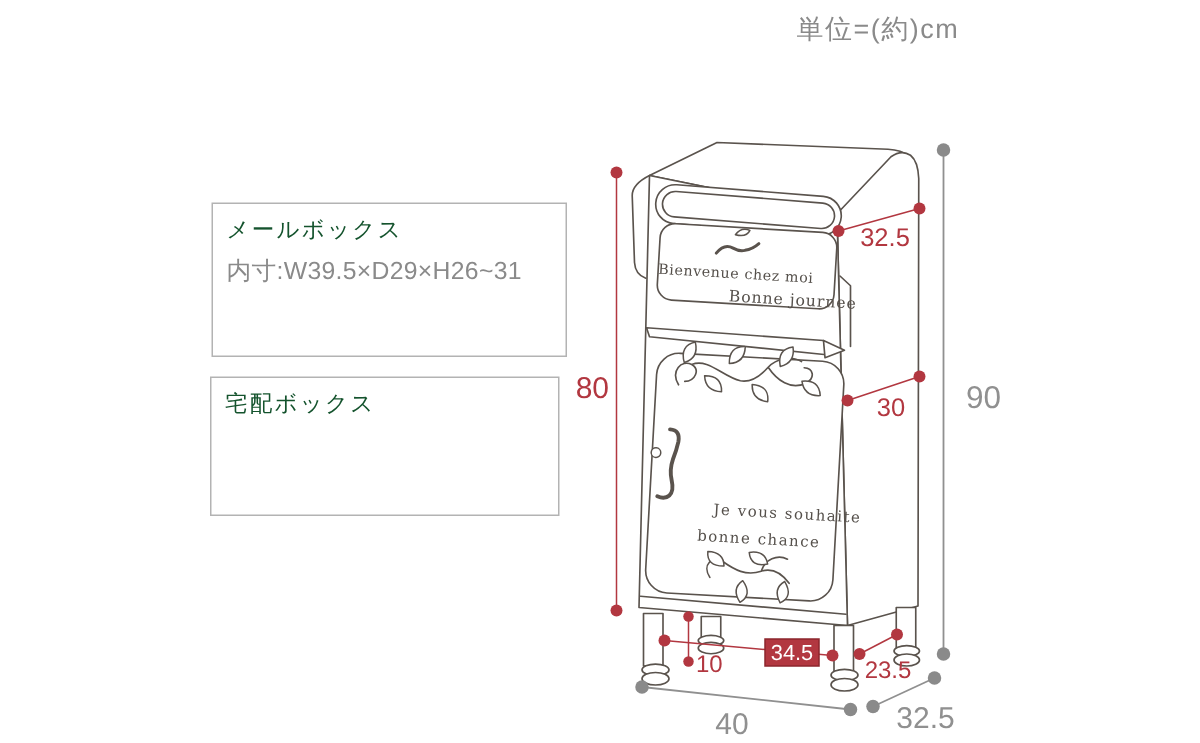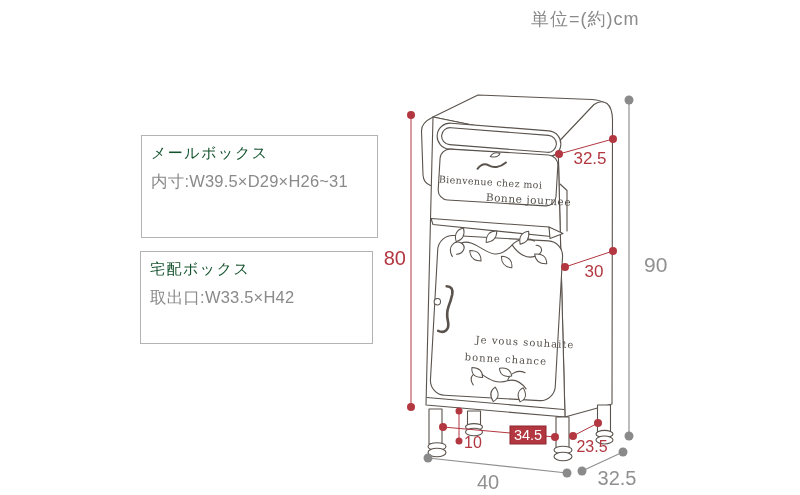--- a/index.html
+++ b/index.html
@@ -31,21 +31,20 @@
 
   <div id="unit-note">単位=(約)cm</div>
 
   <div class="info-box" id="info-box-mail">
     <div class="info-title">メールボックス</div>
     <div class="info-line">内寸:W39.5×D29×H26~31</div>
   </div>
 
   <div class="info-box" id="info-box-parcel">
     <div class="info-title">宅配ボックス</div>
-    <div class="info-line">取出口:W33.5×H42</div>
   </div>
 
   <svg width="800" height="495" viewBox="0 0 800 495">
 
     <g>
 
       <path class="stroke-only" d="M 433,117 Q 421,123 421.5,131 L 423,175 Q 423.5,183 430.5,185.5"></path>
 
       <path class="outline" d="M 433,117 L 478,95 L 592,99.5 Q 601,100 606,104 L 558,142.5 Z"></path>
 

